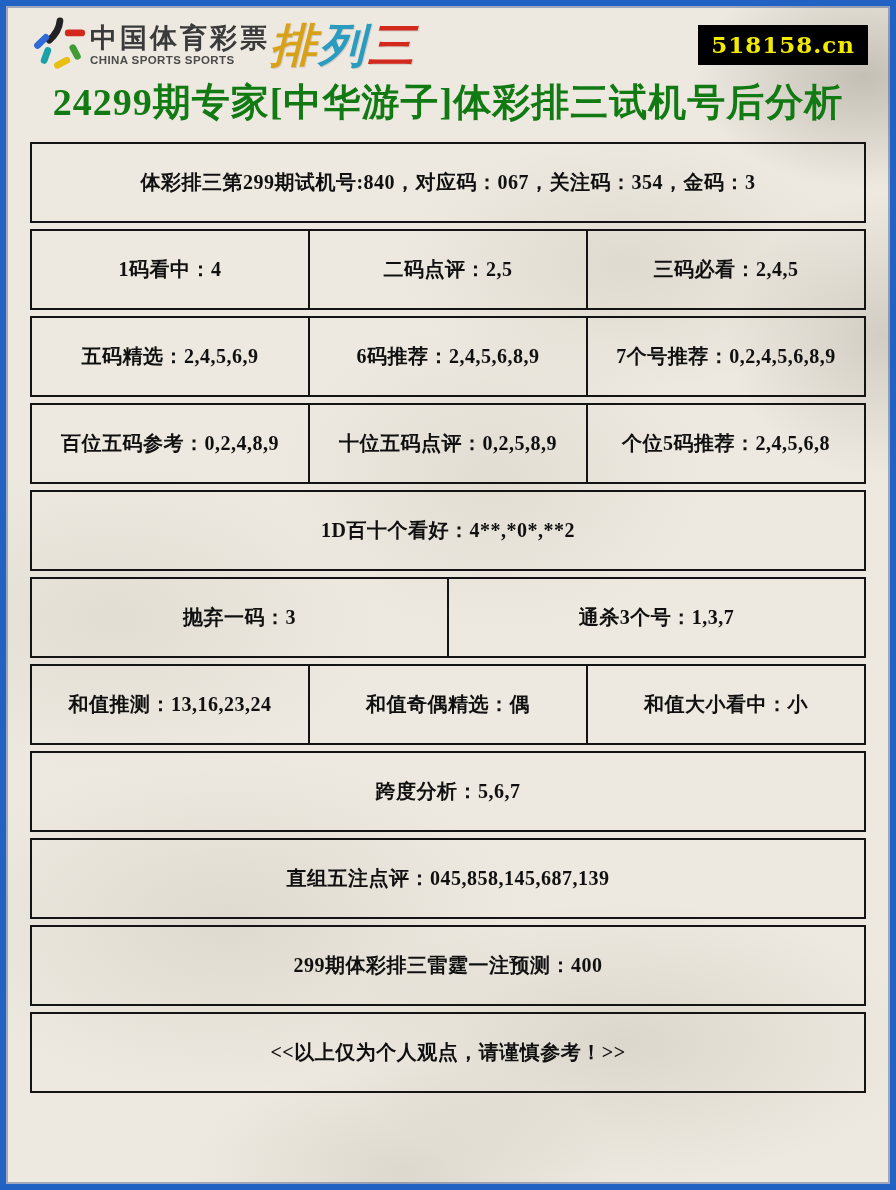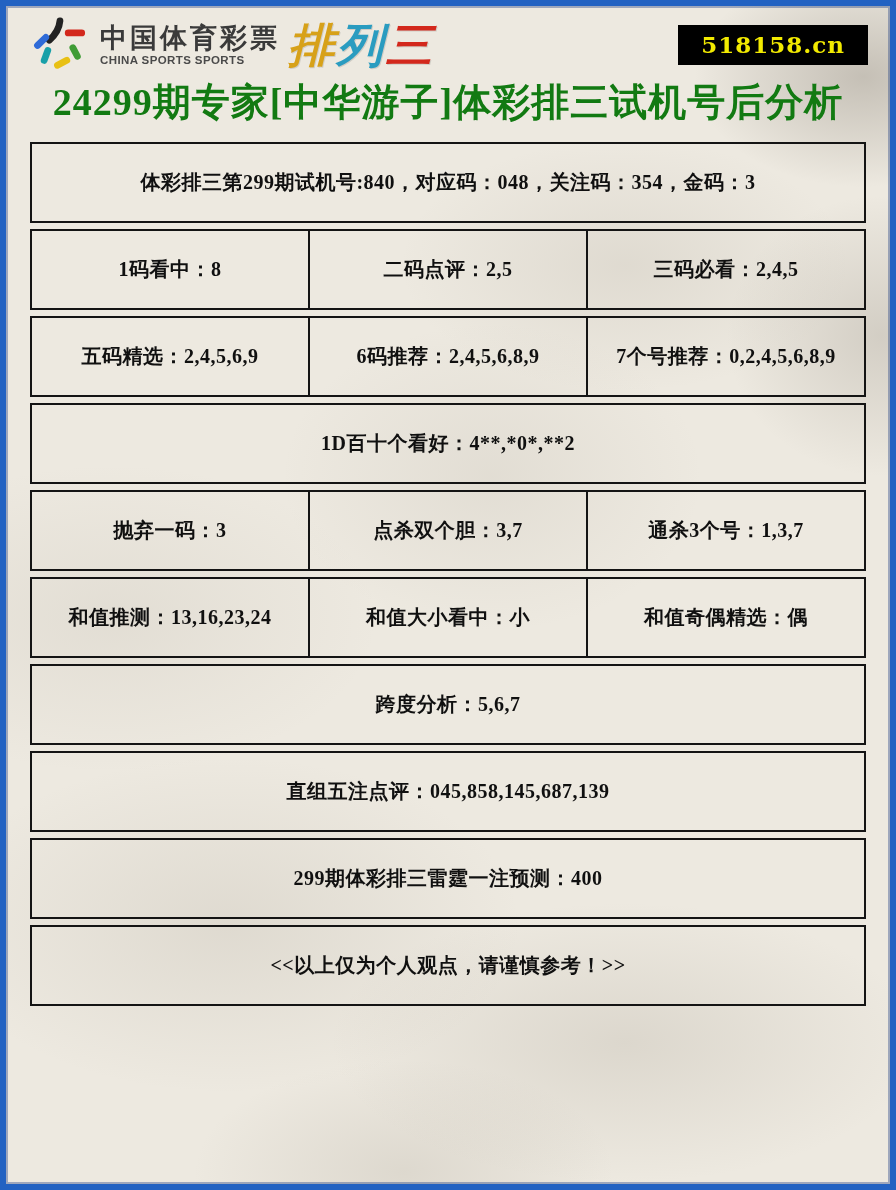--- a/index.html
+++ b/index.html
@@ -21,31 +21,31 @@
     box-shadow: inset 0 0 0 2px rgba(12,45,120,0.35);
     overflow:hidden;
     font-family:"Liberation Serif","DejaVu Serif",serif;
   }
   .header {
     display:flex; align-items:center; justify-content:space-between;
     padding:9px 22px 0 24px; height:60px;
   }
   .brand { display:flex; align-items:center; }
   .logo-icon { width:58px; height:56px; flex:0 0 auto; }
-  .brand-text { display:flex; flex-direction:column; margin-left:12px; line-height:1.05;
+  .brand-text { display:flex; flex-direction:column; margin-left:2px; line-height:1.05;
     font-family:"Liberation Sans","DejaVu Sans",sans-serif; }
   .brand-cn { font-size:27px; font-weight:700; color:#3a3a3a; letter-spacing:3px; }
   .brand-en { font-size:11.5px; font-weight:700; color:#4a4a4a; letter-spacing:0.4px; margin-top:2px; }
-  .product { margin-left:8px; font-family:"Liberation Sans","DejaVu Sans",sans-serif;
+  .product { font-family:"Liberation Sans","DejaVu Sans",sans-serif;
     font-size:46px; font-weight:900; font-style:italic; letter-spacing:3px; line-height:1;
     text-shadow:1px 1px 0 rgba(0,0,0,0.12); }
   .badge {
     background:#000; color:#f2ea00;
     font-size:23px; font-weight:700; letter-spacing:1px;
-    padding:5px 23px; line-height:1.3;
+    padding:5px 13px; line-height:1.3;
     font-family:"DejaVu Serif","Liberation Serif",serif;
   }
   .title {
     text-align:center;
     font-size:38px; font-weight:700; color:#127a12;
     letter-spacing:1px; line-height:1.25;
     margin:4px 0 0 0;
   }
   .board {
     margin:15px 24px 0 24px;
@@ -92,50 +92,54 @@
       </div>
     </div>
     <div class="badge" style="background-color: rgb(0, 0, 0); color: rgb(242, 234, 0);">518158.cn</div>
   </div>
 
   <div class="title" style="color: rgb(18, 122, 18);">24299期专家[中华游子]体彩排三试机号后分析</div>
 
   <div class="board">
 
     <div class="row">
-      <div class="cell">体彩排三第299期试机号:840，对应码：048，关注码：354，金码：3</div>
+      <div class="cell">体彩排三第299期试机号:840，对应码：067，关注码：354，金码：3</div>
     </div>
 
     <div class="row">
-      <div class="cell">1码看中：8</div>
+      <div class="cell">1码看中：4</div>
       <div class="cell">二码点评：2,5</div>
       <div class="cell">三码必看：2,4,5</div>
     </div>
 
     <div class="row">
       <div class="cell">五码精选：2,4,5,6,9</div>
       <div class="cell">6码推荐：2,4,5,6,8,9</div>
       <div class="cell">7个号推荐：0,2,4,5,6,8,9</div>
     </div>
 
+    <div class="row">
+      <div class="cell">百位五码参考：0,2,4,8,9</div>
+      <div class="cell">十位五码点评：0,2,5,8,9</div>
+      <div class="cell">个位5码推荐：2,4,5,6,8</div>
+    </div>
 
     <div class="row">
       <div class="cell">1D百十个看好：4**,*0*,**2</div>
     </div>
 
     <div class="row">
       <div class="cell">抛弃一码：3</div>
-      <div class="cell">点杀双个胆：3,7</div>
       <div class="cell">通杀3个号：1,3,7</div>
     </div>
 
     <div class="row">
       <div class="cell">和值推测：13,16,23,24</div>
+      <div class="cell">和值奇偶精选：偶</div>
       <div class="cell">和值大小看中：小</div>
-      <div class="cell">和值奇偶精选：偶</div>
     </div>
 
     <div class="row">
       <div class="cell">跨度分析：5,6,7</div>
     </div>
 
 
     <div class="row">
       <div class="cell">直组五注点评：045,858,145,687,139</div>
     </div>

